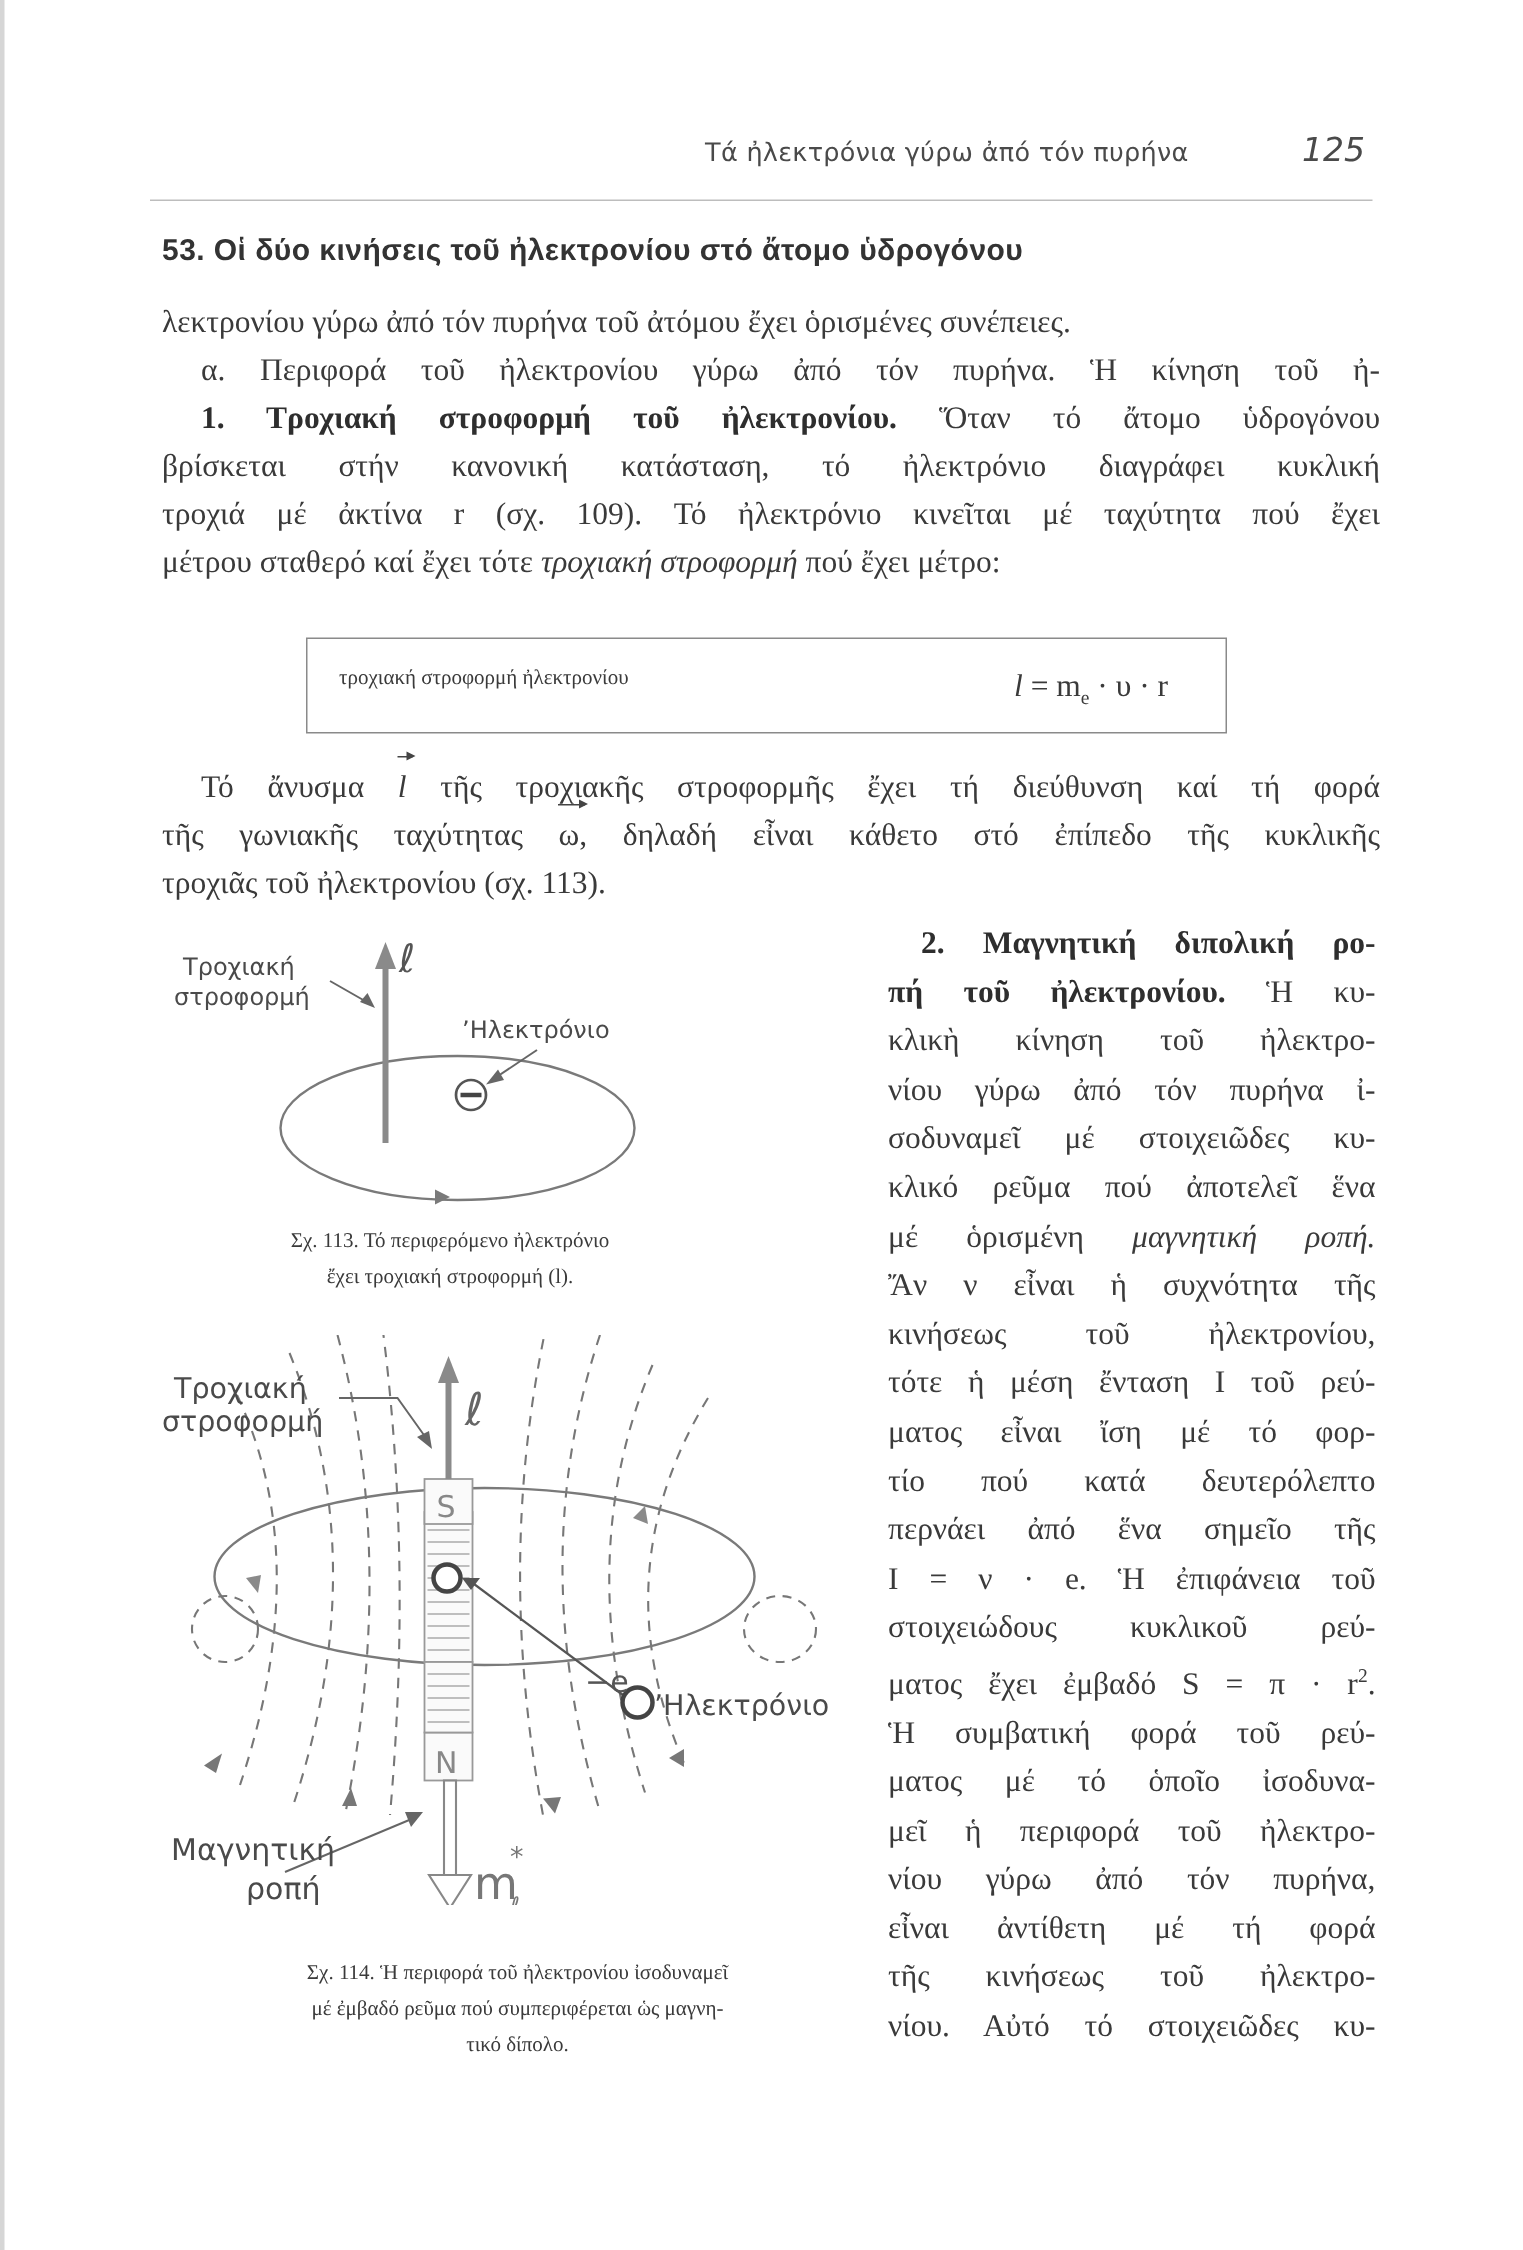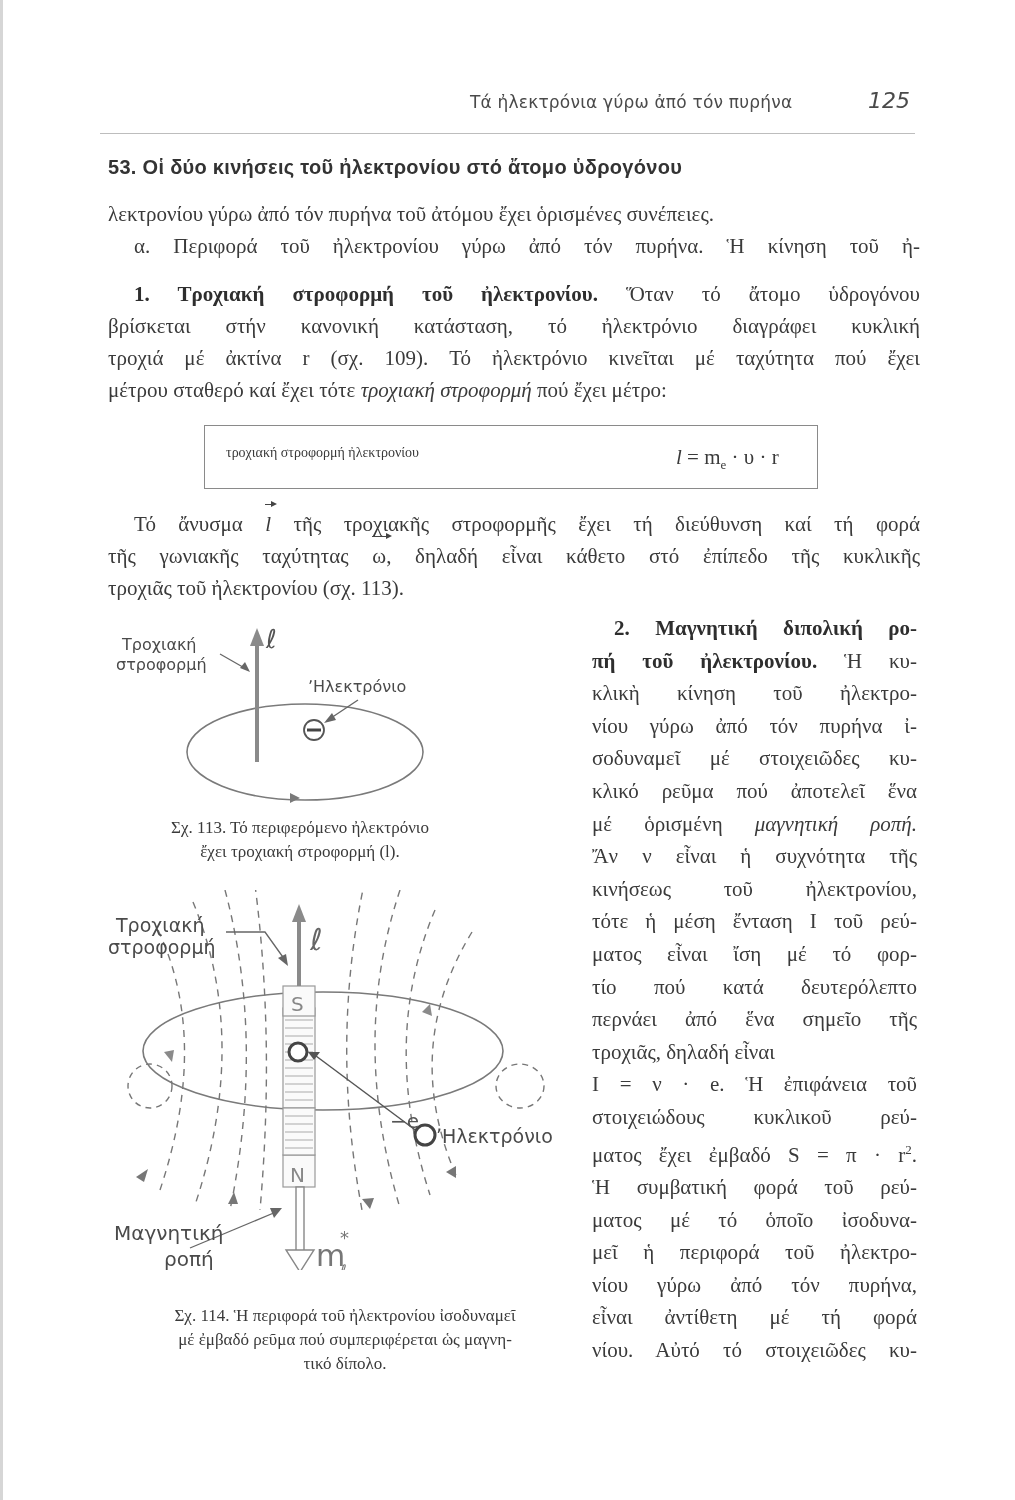--- a/index.html
+++ b/index.html
@@ -19,40 +19,40 @@
   i.it { font-style: italic; }
   .formula-box { left: 204px; top: 425px; width: 612px; height: 62px; border: 1.5px solid #8a8a8a; }
   .formula-text { left: 226px; top: 445px; font-size: 14px; color: #3a3a3a; }
   .formula-eq { left: 676px; top: 445px; font-size: 21px; color: #3a3a3a; }
   .vec { position: relative; display: inline-block; }
   .vec::before { content: ""; position: absolute; left: 0; right: -4px; top: -4px; height: 1px; background: #444; }
   .vec::after { content: ""; position: absolute; right: -6px; top: -7px; border-left: 6px solid #444; border-top: 3px solid transparent; border-bottom: 3px solid transparent; }
   .right-col { left: 592px; width: 325px; font-size: 21px; line-height: 32.6px; color: #3a3a3a; }
   .right-col .line { display: block; white-space: nowrap; text-align: justify; text-align-last: justify; }
   .right-col .line.last { text-align-last: left; }
-  .caption { font-size: 17px; color: #3a3a3a; line-height: 24px; }
+  .caption { font-size: 14px; color: #3a3a3a; line-height: 24px; }
   svg text { font-family: "DejaVu Sans", sans-serif; }
 </style>
 </head>
 <body>
 
 <div class="abs left-edge"></div>
 
 <div class="abs running-head">Τά ἠλεκτρόνια γύρω ἀπό τόν πυρήνα</div>
 <div class="abs page-num">125</div>
 <div class="abs head-rule"></div>
 
 <div class="abs sec-title">53. Οἱ δύο κινήσεις τοῦ ἠλεκτρονίου στό ἄτομο ὑδρογόνου</div>
 
 <div class="abs para" style="top:198px;">
   <span class="line last">λεκτρονίου γύρω ἀπό τόν πυρήνα τοῦ ἀτόμου ἔχει ὁρισμένες συνέπειες.</span>
   <span class="line indent">α. Περιφορά τοῦ ἠλεκτρονίου γύρω ἀπό τόν πυρήνα. Ἡ κίνηση τοῦ ἠ-</span>
 </div>
 
-<div class="abs para" style="top:262px;margin-top:16px;">
+<div class="abs para" style="top:262px;">
   <span class="line indent"><b class="bold">1. Τροχιακή στροφορμή τοῦ ἠλεκτρονίου.</b> <span>Ὅταν τό ἄτομο ὑδρογόνου</span></span>
   <span class="line">βρίσκεται στήν κανονική κατάσταση, τό ἠλεκτρόνιο διαγράφει κυκλική</span>
   <span class="line">τροχιά μέ ἀκτίνα r (σχ. 109). Τό ἠλεκτρόνιο κινεῖται μέ ταχύτητα πού ἔχει</span>
   <span class="line last"><span>μέτρου σταθερό καί ἔχει τότε</span> <i class="it">τροχιακή στροφορμή</i> <span>πού ἔχει μέτρο:</span></span>
 </div>
 
 <div class="abs formula-box"></div>
 <div class="abs formula-text">τροχιακή στροφορμή ἠλεκτρονίου</div>
 <div class="abs formula-eq"><i>l</i><span> = </span><span>m</span><sub style="font-size:13px">e</sub><span> · υ · r</span></div>
 
@@ -170,23 +170,23 @@
   <span class="line">νίου γύρω ἀπό τόν πυρήνα ἰ-</span>
   <span class="line">σοδυναμεῖ μέ στοιχειῶδες κυ-</span>
   <span class="line">κλικό ρεῦμα πού ἀποτελεῖ ἕνα</span>
   <span class="line"><span>μέ ὁρισμένη</span> <i class="it">μαγνητική ροπή.</i></span>
   <span class="line">Ἄν ν εἶναι ἡ συχνότητα τῆς</span>
   <span class="line">κινήσεως τοῦ ἠλεκτρονίου,</span>
   <span class="line">τότε ἡ μέση ἔνταση Ι τοῦ ρεύ-</span>
   <span class="line">ματος εἶναι ἴση μέ τό φορ-</span>
   <span class="line">τίο πού κατά δευτερόλεπτο</span>
   <span class="line">περνάει ἀπό ἕνα σημεῖο τῆς</span>
-  <span class="line last">τροχιᾶς, δηλαδή εἶναι</span>
   <span class="line">Ι = ν · e. Ἡ ἐπιφάνεια τοῦ</span>
   <span class="line">στοιχειώδους κυκλικοῦ ρεύ-</span>
   <span class="line"><span>ματος ἔχει ἐμβαδό S = π · r</span><sup style="font-size:13px">2</sup><span>.</span></span>
   <span class="line">Ἡ συμβατική φορά τοῦ ρεύ-</span>
   <span class="line">ματος μέ τό ὁποῖο ἰσοδυνα-</span>
   <span class="line">μεῖ ἡ περιφορά τοῦ ἠλεκτρο-</span>
   <span class="line">νίου γύρω ἀπό τόν πυρήνα,</span>
   <span class="line">εἶναι ἀντίθετη μέ τή φορά</span>
+  <span class="line">τῆς κινήσεως τοῦ ἠλεκτρο-</span>
   <span class="line">νίου. Αὐτό τό στοιχειῶδες κυ-</span>
 </div>
 
 </body></html>

